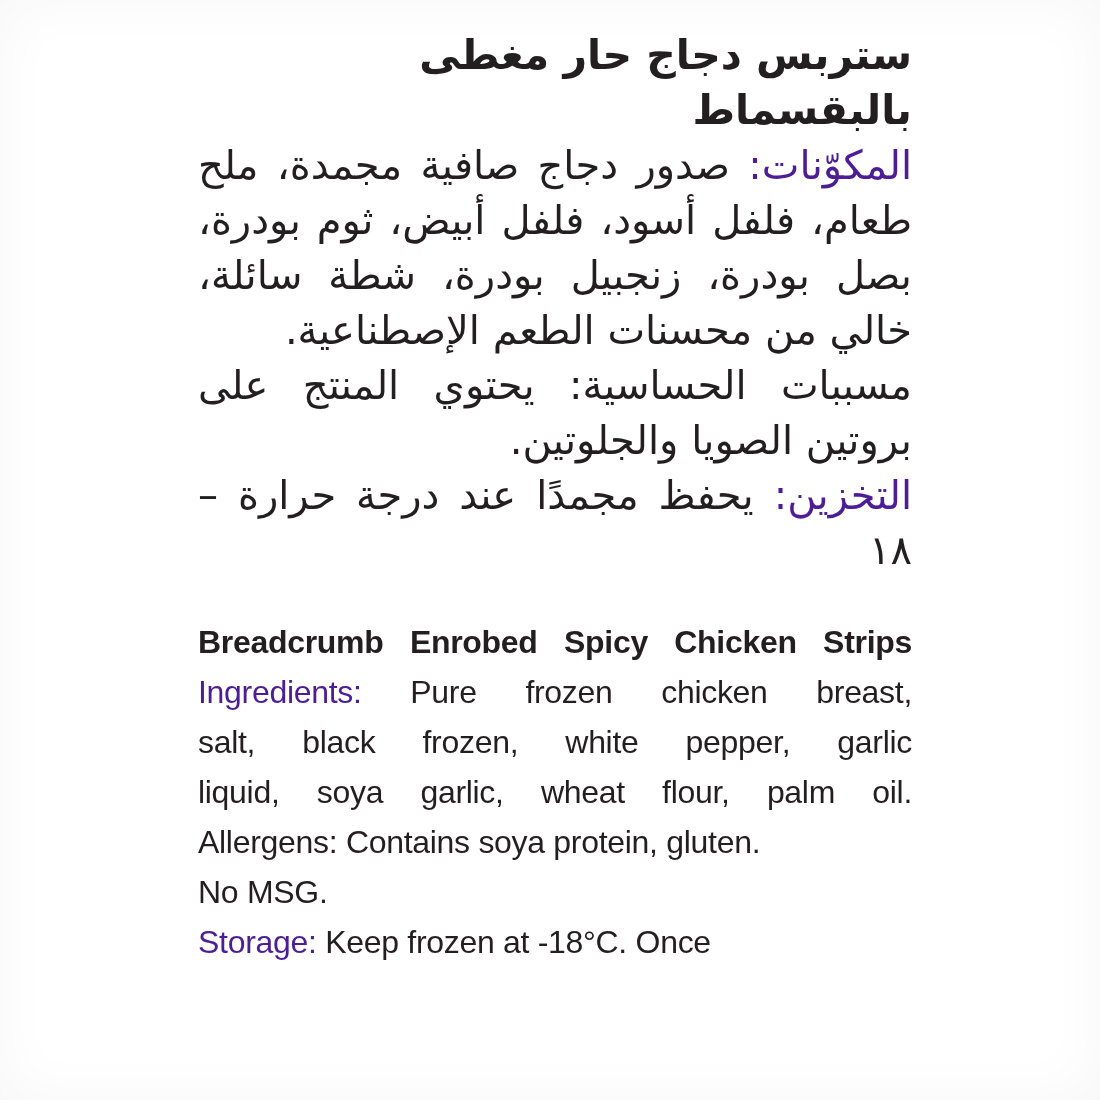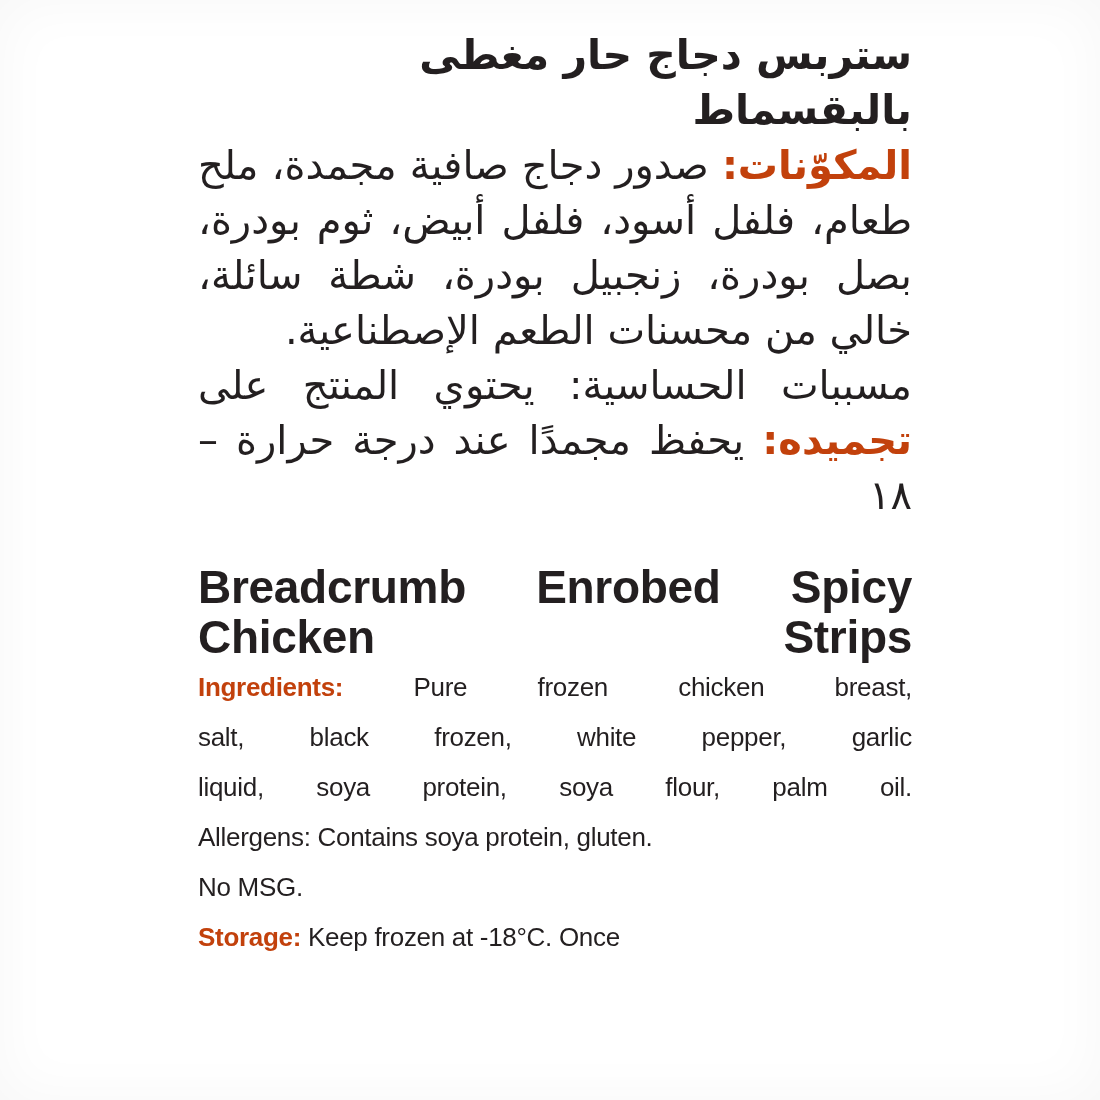--- a/index.html
+++ b/index.html
@@ -42,46 +42,46 @@
     text-align: right;
   }
 
   
   .en-block {
     margin-top: 22px;
     color: #231f20;
     font-family: "Liberation Sans", sans-serif;
   }
   .line.en {
-    font-size: 26px;
+    font-size: 32px;
     line-height: 50px;
     letter-spacing: -0.3px;
     white-space: nowrap;
   }
   .en-title {
-    font-size: 46px;
+    font-size: 32px;
     line-height: 50px;
     font-weight: bold;
     letter-spacing: -0.3px;
     margin-top: 39px;
   }
 
   
   .justify {
     text-align: justify;
     text-align-last: justify;
     white-space: normal !important;
   }
   .alright { text-align: right; }
   .alleft  { text-align: left; }
 
   
   .lead {
-    color: #c2410c;
-    font-weight: bold;
+    color: #4c1d95;
+    font-weight: normal;
   }
 </style>
 </head>
 <body>
 
 <div class="page">
   <div class="label-column">
 
     <div class="ar-block">
       <div class="ar-title">ستربس دجاج حار مغطى بالبقسماط</div>
@@ -90,34 +90,35 @@
 
       <div class="line ar justify"><span>طعام، فلفل أسود، فلفل أبيض، ثوم بودرة،</span></div>
 
       <div class="line ar justify"><span>بصل بودرة، زنجبيل بودرة، شطة سائلة،</span></div>
 
 
       <div class="line ar alright"><span>خالي من محسنات الطعم الإصطناعية.</span></div>
 
       <div class="line ar justify"><span>مسببات الحساسية: يحتوي المنتج على</span></div>
 
+      <div class="line ar alright"><span>بروتين الصويا والجلوتين.</span></div>
 
-      <div class="line ar justify"><span class="lead">تجميده:</span> <span>يحفظ مجمدًا عند درجة حرارة – ١٨</span></div>
+      <div class="line ar justify"><span class="lead">التخزين:</span> <span>يحفظ مجمدًا عند درجة حرارة – ١٨</span></div>
 
     </div>
 
     <div class="en-block">
       <div class="en-title justify">Breadcrumb Enrobed Spicy Chicken Strips</div>
 
       <div class="line en justify"><span class="lead">Ingredients:</span> <span>Pure frozen chicken breast,</span></div>
 
       <div class="line en justify"><span>salt, black frozen, white pepper, garlic</span></div>
 
 
-      <div class="line en justify"><span>liquid, soya protein, soya flour, palm oil.</span></div>
+      <div class="line en justify"><span>liquid, soya garlic, wheat flour, palm oil.</span></div>
 
       <div class="line en alleft"><span>Allergens: Contains soya protein, gluten.</span></div>
 
       <div class="line en alleft"><span>No MSG.</span></div>
 
       <div class="line en alleft"><span class="lead">Storage:</span> <span>Keep frozen at -18°C. Once</span></div>
 
     </div>
 
   </div>

